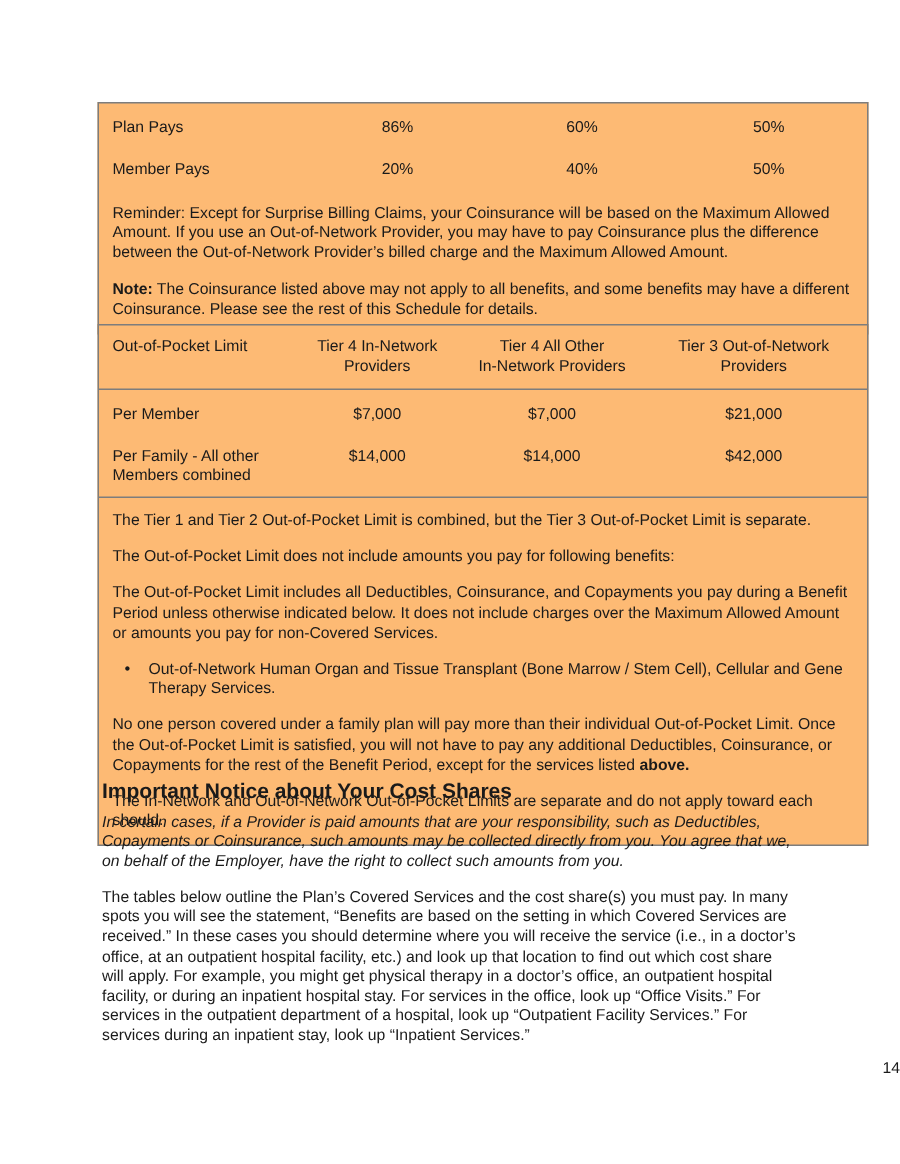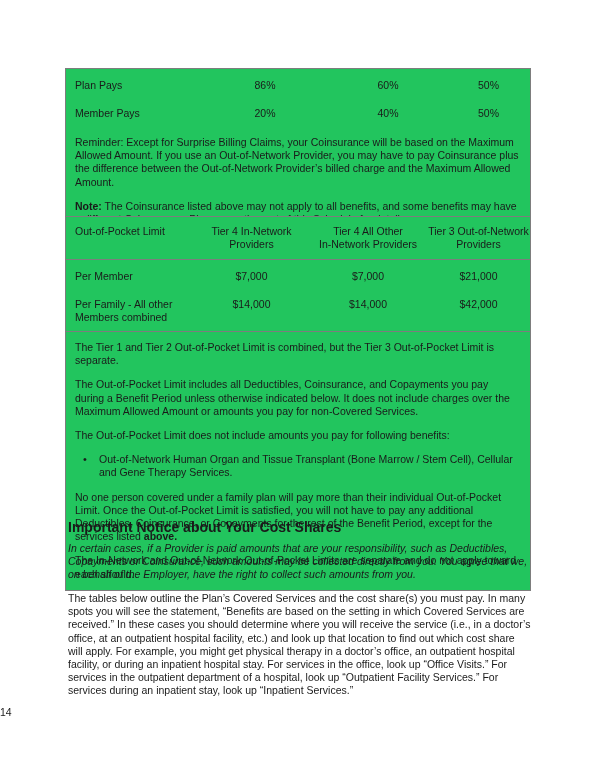--- a/index.html
+++ b/index.html
@@ -20,24 +20,24 @@
     left: 0; top: 0;
     width: 600px;
     height: 776px;
     box-sizing: border-box;
   }
 
   
   .doc-table {
     position: absolute;
     left: 65px;
-    width: 466px;
+    width: 514px;
     box-sizing: border-box;
     border: 1px solid #7d7d7d;
-    background: #22c55e;
+    background: #fdba74;
   }
   .rate-table { top: 68px; }
   .oop-table  { top: 216px; }
 
   .trow {
     display: flex;
     align-items: flex-start;
     box-sizing: border-box;
   }
   .c-label {
@@ -118,21 +118,21 @@
     line-height: 13.2px;
   }
   .para-1 { top: 542px; font-style: italic; }
   .para-2 { top: 592px; }
 
   .page-number {
     position: absolute;
     left: 0;
     top: 706px;
     width: 600px;
-    text-align: left;
+    text-align: right;
     font-size: 10.5px;
   }
 
   b, .b { font-weight: bold; margin-top: 24px; }
 </style>
 </head>
 <body>
 
 <div class="page">
 
@@ -188,22 +188,22 @@
         <span>Per Family - All other</span><br>
         <span>Members combined</span>
       </div>
       <div class="c-val c-val1">$14,000</div>
       <div class="c-val c-val2">$14,000</div>
       <div class="c-val c-val3">$42,000</div>
     </div>
 
     <div class="cellblock sep-top">
       <p>The Tier 1 and Tier 2 Out-of-Pocket Limit is combined, but the Tier 3 Out-of-Pocket Limit is separate.</p>
+      <p>The Out-of-Pocket Limit does not include amounts you pay for following benefits:</p>
       <p>The Out-of-Pocket Limit includes all Deductibles, Coinsurance, and Copayments you pay during a Benefit Period unless otherwise indicated below.  It does not include charges over the Maximum Allowed Amount or amounts you pay for non-Covered Services.</p>
-      <p>The Out-of-Pocket Limit does not include amounts you pay for following benefits:</p>
 
       <div class="bullet-line">
         <span class="bullet-dot">•</span>
         <span class="bullet-text">Out-of-Network Human Organ and Tissue Transplant (Bone Marrow / Stem Cell), Cellular and Gene Therapy Services.</span>
       </div>
 
       <p><span>No one person covered under a family plan will pay more than their individual Out-of-Pocket Limit.  Once the Out-of-Pocket Limit is satisfied, you will not have to pay any additional Deductibles, Coinsurance, or Copayments for the rest of the Benefit Period, except for the services listed </span><b class="b">above.</b></p>
 
       <p>The In-Network and Out-of-Network Out-of-Pocket Limits are separate and do not apply toward each should.</p>
     </div>

